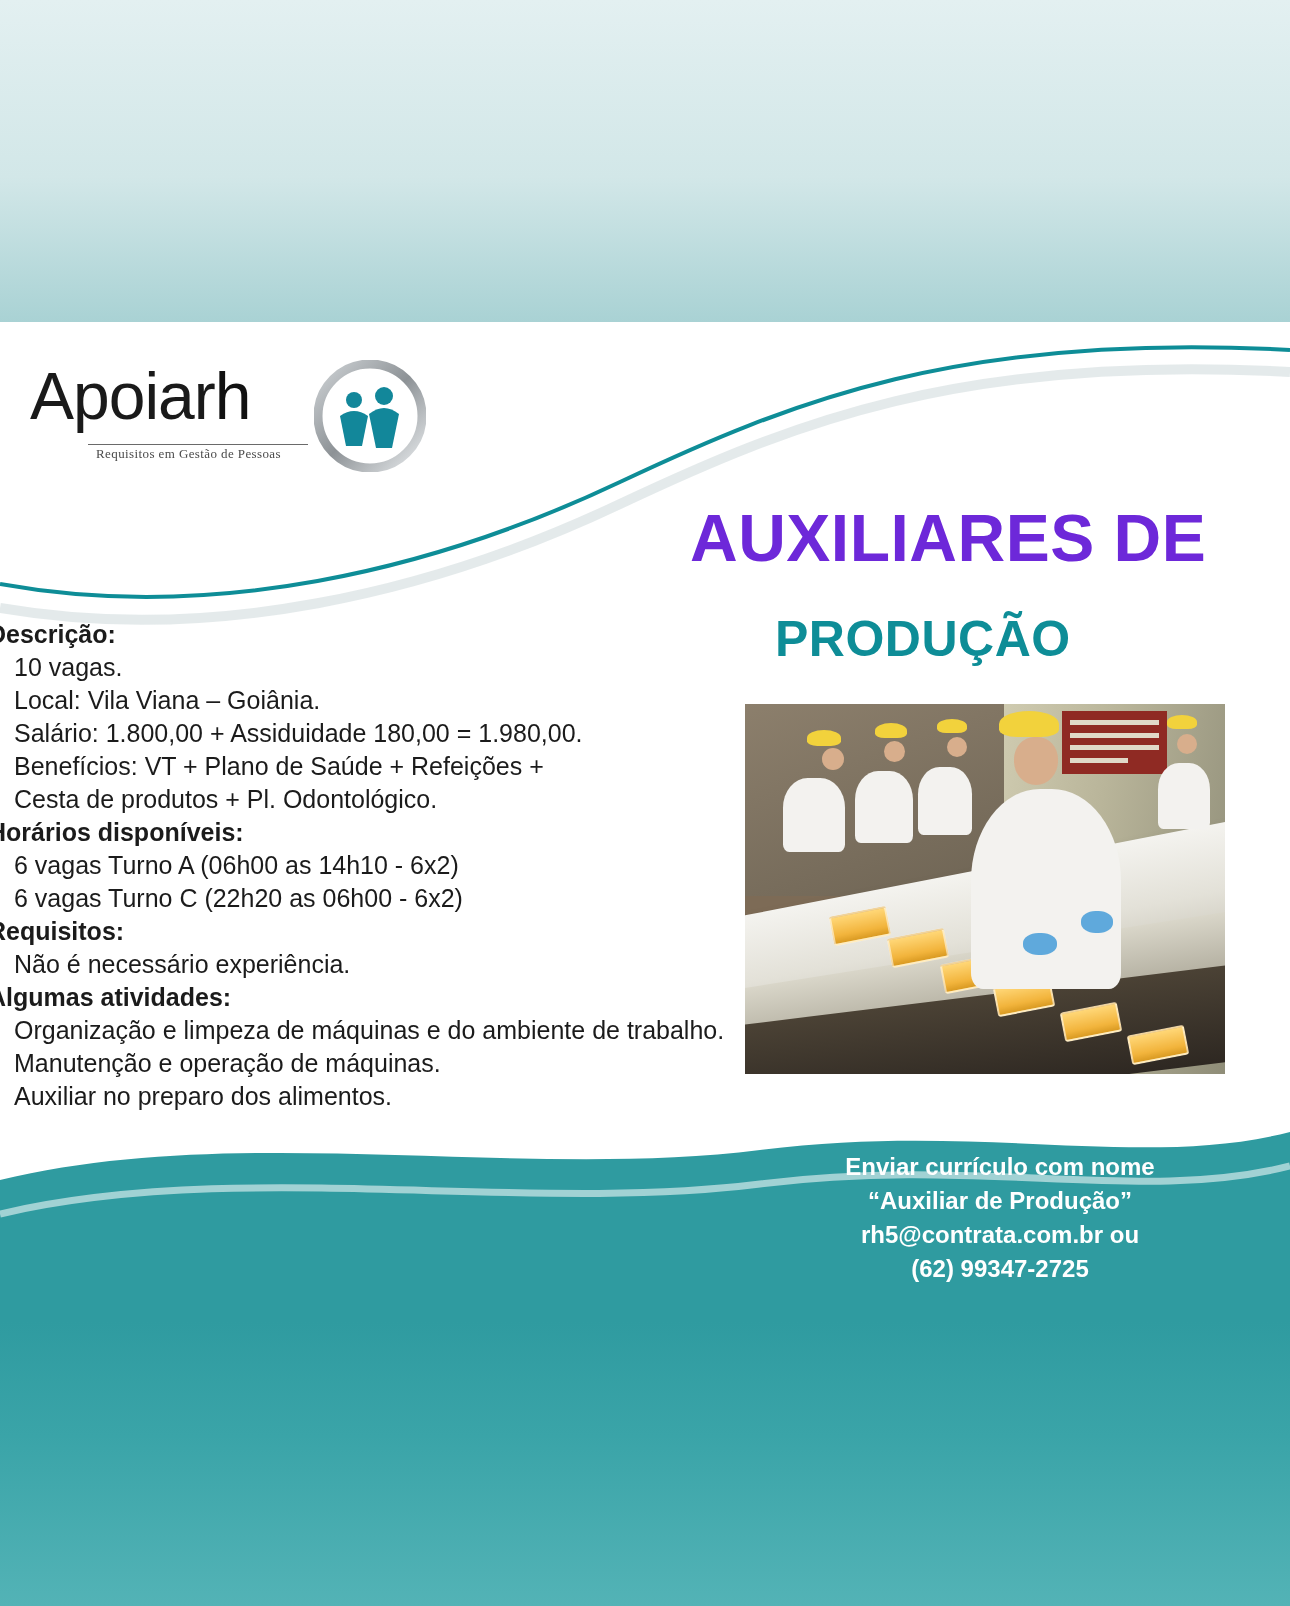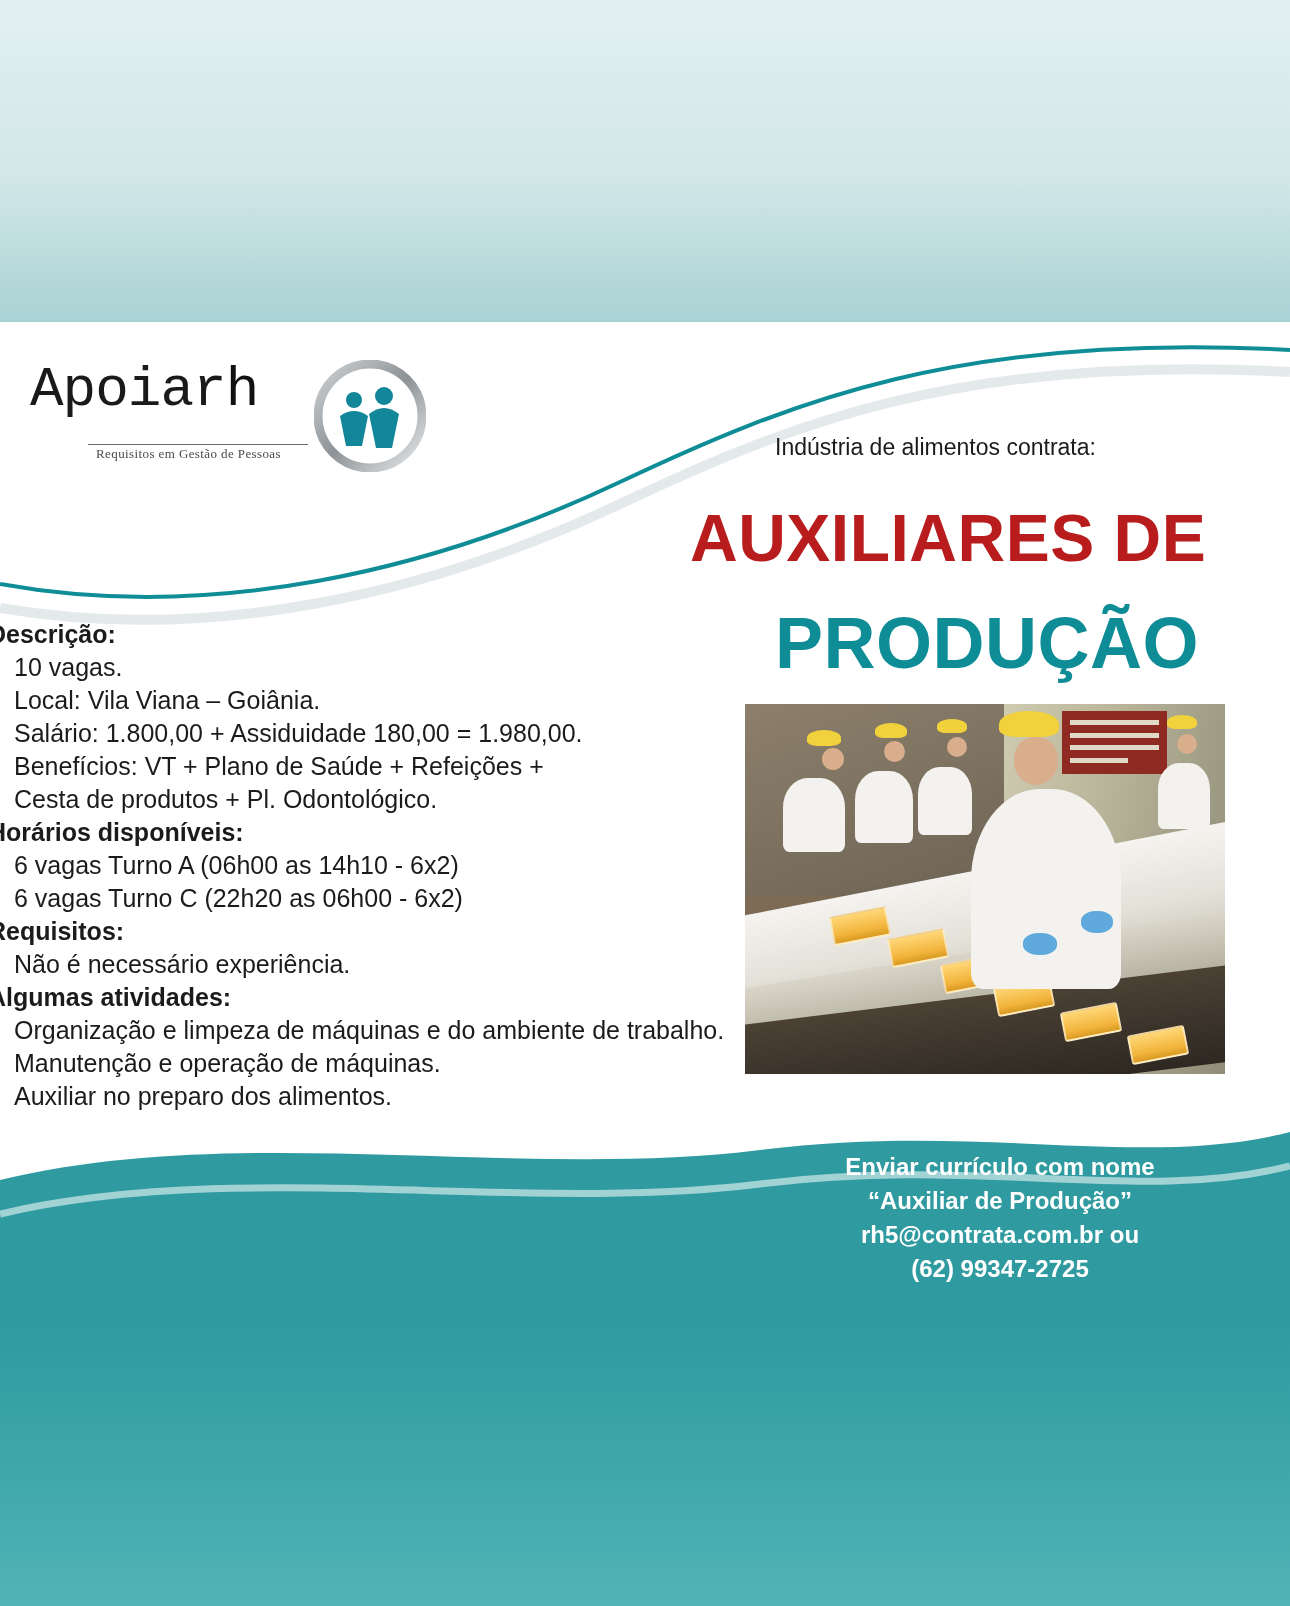--- a/index.html
+++ b/index.html
@@ -71,22 +71,22 @@
     position: absolute;
     left: 14px;
     top: 28px;
     width: 420px;
     height: 130px;
   }
   #logo-word {
     position: absolute;
     left: 16px;
     top: 8px;
-    font-family: Liberation Mono, monospace;
-    font-size: 56px;
+    font-family: Liberation Sans, sans-serif;
+    font-size: 66px;
     color: #1a1a1a;
     letter-spacing: -1px;
   }
   #logo-word .rh {
     color: #111;
   }
   #logo-rule {
     position: absolute;
     left: 74px;
     top: 94px;
@@ -119,29 +119,29 @@
     font-size: 23px;
     color: #1b1b1b;
     white-space: nowrap;
   }
   #headline1 {
     position: absolute;
     left: 690px;
     top: 178px;
     font-size: 66px;
     font-weight: bold;
-    color: #b91c1c;
+    color: #6d28d9;
     letter-spacing: 0.5px;
     white-space: nowrap;
   }
   #headline2 {
     position: absolute;
     left: 775px;
-    top: 280px;
-    font-size: 72px;
+    top: 288px;
+    font-size: 50px;
     font-weight: bold;
     color: #0e8d97;
     letter-spacing: 0.5px;
     white-space: nowrap;
   }
 
   
   #photo {
     position: absolute;
     left: 745px;
@@ -308,21 +308,20 @@
         <circle cx="56" cy="56" r="44" fill="#ffffff"></circle>
         <g fill="#12879a">
           <circle cx="40" cy="40" r="8"></circle>
           <path d="M26 56 q14 -10 28 0 l-6 30 h-16 z"></path>
           <circle cx="70" cy="36" r="9"></circle>
           <path d="M55 54 q15 -12 30 0 l-7 34 h-16 z"></path>
         </g>
       </svg>
     </div>
 
-    <div id="kicker">Indústria de alimentos contrata:</div>
     <div id="headline1">AUXILIARES DE</div>
     <div id="headline2">PRODUÇÃO</div>
 
     <div id="photo">
       <div class="backwall"></div>
       <div class="machines"></div>
       <div class="redsign">
           <i></i>
           <i></i>
           <i></i>

